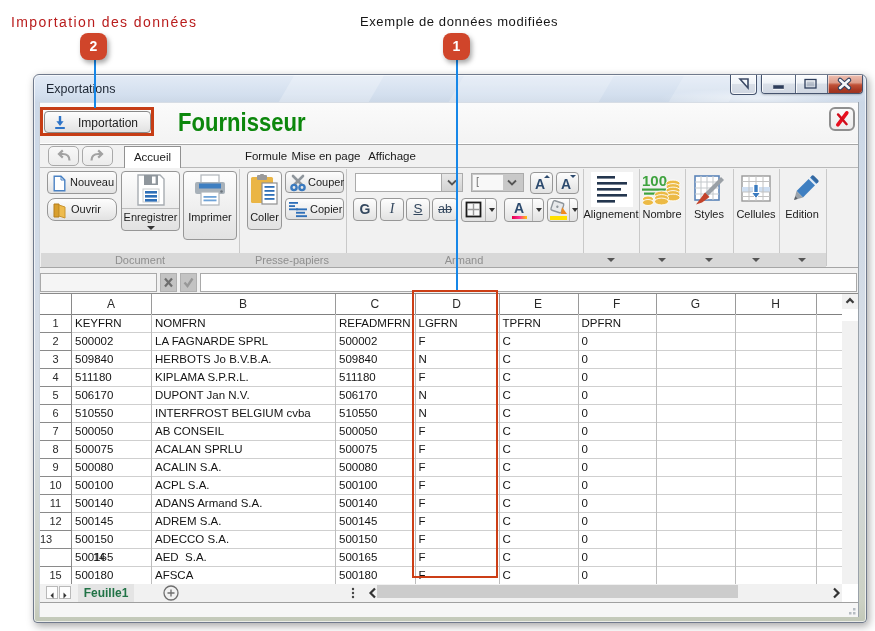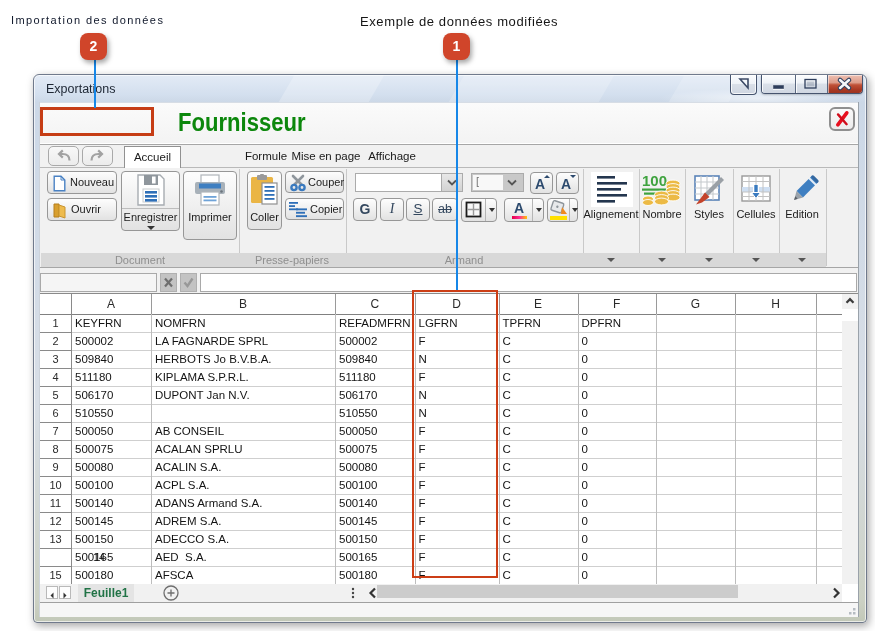--- a/index.html
+++ b/index.html
@@ -40,20 +40,28 @@
         </g>
         <g stroke="#f4f6f9" stroke-width="2.4" stroke-linecap="round">
           <path d="M13 5 L22 13"></path>
           <path d="M22 5 L13 13"></path>
         </g>
       </svg>
 </div>
 <div class="abs" id="content" style="left:5px;top:27px;width:820px;height:515px;background:#ffffff;border:0;box-sizing:border-box;">
 <div class="abs" style="left:0;top:0;width:820px;height:41px;background:linear-gradient(#fbfbfb,#f3f3f3);border:1px solid #d7dde5;border-bottom:none;box-sizing:border-box;"></div>
 <div class="abs" style="left:1px;top:5px;width:108px;height:23px;border:3px solid #c63d15;"></div>
+<div class="btn" style="left:5px;top:9px;width:107px;height:22px;border-color:#8a8a8a;">
+        <svg width="18" height="16" style="position:absolute;left:8px;top:3px;">
+          <path d="M7 1 L7 7.5" fill="none" stroke="#2e74c8" stroke-width="2.4"></path>
+          <path d="M3.4 6.2 L10.6 6.2 L7 11 Z" fill="#2e74c8"></path>
+          <path d="M2.2 13 L11.8 13" stroke="#2e74c8" stroke-width="2"></path>
+        </svg>
+        <div class="abs" style="left:33px;top:4px;font-size:12px;color:#1c1c1c;">Importation</div>
+      </div>
 <div class="abs" style="left:139px;top:5px;font-size:26px;font-weight:bold;color:#0c870c;transform:scaleX(0.85);transform-origin:0 0;">Fournisseur</div>
 <div class="abs" style="left:790px;top:5px;width:26px;height:24px;background:linear-gradient(#fafafa,#ececec);border:2px solid #8f8f8f;border-radius:6px;box-sizing:border-box;">
         <svg width="22" height="20" style="position:absolute;left:0;top:0;">
           <g stroke-linecap="round">
             <path d="M15.8 3.8 L6.8 15.8" stroke="#e8101f" stroke-width="3.6"></path>
             <path d="M7 5.4 L15.6 15.2" stroke="#d00d1c" stroke-width="2.4"></path>
           </g>
         </svg>
       </div>
 <div class="abs" id="ribbon" style="left:0;top:42px;width:820px;height:124px;background:#f1f1f1;border:1px solid #a6a6a6;box-sizing:border-box;">
@@ -87,21 +95,21 @@
 <div class="abs" style="left:665px;top:113px;width:0;height:0;border-left:4px solid transparent;border-right:4px solid transparent;border-top:4px solid #555;"></div>
 <div class="abs" style="left:712px;top:113px;width:0;height:0;border-left:4px solid transparent;border-right:4px solid transparent;border-top:4px solid #555;"></div>
 <div class="abs" style="left:758px;top:113px;width:0;height:0;border-left:4px solid transparent;border-right:4px solid transparent;border-top:4px solid #555;"></div>
 <div class="btn" style="left:7px;top:26px;width:70px;height:23px;">
           <svg width="14" height="17" style="position:absolute;left:5px;top:3px;">
             <path d="M1.2 1.2 L8 1.2 L11.8 5 L11.8 15.8 L1.2 15.8 Z" fill="#ffffff" stroke="#4a82c4" stroke-width="1.4"></path>
             <path d="M8 1.2 L8 5 L11.8 5" fill="none" stroke="#4a82c4" stroke-width="1"></path>
           </svg>
           <div class="abs btxt" style="left:22px;top:4px;">Nouveau</div>
         </div>
-<div class="btn" style="left:7px;top:53px;width:70px;height:23px;">
+<div class="btn" style="left:7px;top:53px;width:70px;height:23px;border-radius:8px;">
           <svg width="16" height="17" style="position:absolute;left:4px;top:3px;">
             <path d="M2 2 L7 2 L7 15 L2 15 Z" fill="#d89f2e" stroke="#b57f1c" stroke-width="1"></path>
             <path d="M7 3 L13 5 L13 16 L7 14 Z" fill="#eebb4d" stroke="#c89430" stroke-width="1"></path>
           </svg>
           <div class="abs btxt" style="left:23px;top:4px;">Ouvrir</div>
         </div>
 <div class="btn" style="left:81px;top:26px;width:59px;height:60px;border-radius:4px;">
           <svg width="30" height="32" style="position:absolute;left:14px;top:2px;">
             <path d="M2 1 L24 1 L28 5 L28 31 L2 31 Z" fill="#ffffff" stroke="#a7acb1" stroke-width="1.4"></path>
             <rect x="8" y="1" width="14" height="10" fill="#8f969c"></rect>
@@ -309,21 +317,21 @@
 <div class="abs" style="left:0;top:56px;width:31px;height:18px;text-align:center;font-size:11px;color:#2a2a2a;line-height:18px;">3</div>
 <div class="abs" style="left:0;top:74px;width:31px;height:18px;text-align:center;font-size:11px;color:#2a2a2a;line-height:18px;">4</div>
 <div class="abs" style="left:0;top:92px;width:31px;height:18px;text-align:center;font-size:11px;color:#2a2a2a;line-height:18px;">5</div>
 <div class="abs" style="left:0;top:110px;width:31px;height:18px;text-align:center;font-size:11px;color:#2a2a2a;line-height:18px;">6</div>
 <div class="abs" style="left:0;top:128px;width:31px;height:18px;text-align:center;font-size:11px;color:#2a2a2a;line-height:18px;">7</div>
 <div class="abs" style="left:0;top:146px;width:31px;height:18px;text-align:center;font-size:11px;color:#2a2a2a;line-height:18px;">8</div>
 <div class="abs" style="left:0;top:164px;width:31px;height:18px;text-align:center;font-size:11px;color:#2a2a2a;line-height:18px;">9</div>
 <div class="abs" style="left:0;top:182px;width:31px;height:18px;text-align:center;font-size:11px;color:#2a2a2a;line-height:18px;">10</div>
 <div class="abs" style="left:0;top:200px;width:31px;height:18px;text-align:center;font-size:11px;color:#2a2a2a;line-height:18px;">11</div>
 <div class="abs" style="left:0;top:218px;width:31px;height:18px;text-align:center;font-size:11px;color:#2a2a2a;line-height:18px;">12</div>
-<div class="abs" style="left:0;top:236px;width:31px;height:18px;text-align:center;font-size:11px;color:#2a2a2a;line-height:18px;">13</div>
+<div class="abs" style="left:0;top:236px;width:31px;height:18px;font-size:11px;color:#2a2a2a;line-height:18px;">13</div>
 <div class="abs" style="left:12px;top:254px;width:31px;height:18px;text-align:left;font-size:11px;color:#2a2a2a;line-height:18px;padding-left:41px;">14</div>
 <div class="abs" style="left:0;top:272px;width:31px;height:18px;text-align:center;font-size:11px;color:#2a2a2a;line-height:18px;">15</div>
 <div class="abs" style="left:0;top:20px;width:802px;height:1px;background:#808080;"></div>
 <div class="abs" style="left:31px;top:38px;width:771px;height:1px;background:#cfcfcf;"></div>
 <div class="abs" style="left:0;top:38px;width:31px;height:1px;background:#8a8a8a;"></div>
 <div class="abs" style="left:31px;top:56px;width:771px;height:1px;background:#cfcfcf;"></div>
 <div class="abs" style="left:0;top:56px;width:31px;height:1px;background:#8a8a8a;"></div>
 <div class="abs" style="left:31px;top:74px;width:771px;height:1px;background:#cfcfcf;"></div>
 <div class="abs" style="left:0;top:74px;width:31px;height:1px;background:#8a8a8a;"></div>
 <div class="abs" style="left:31px;top:92px;width:771px;height:1px;background:#cfcfcf;"></div>
@@ -390,20 +398,21 @@
 <div class="abs" style="left:378.5px;top:74px;height:18px;font-size:11.5px;color:#141414;line-height:19px;white-space:pre;">F</div>
 <div class="abs" style="left:462.5px;top:74px;height:18px;font-size:11.5px;color:#141414;line-height:19px;white-space:pre;">C</div>
 <div class="abs" style="left:541.5px;top:74px;height:18px;font-size:11.5px;color:#141414;line-height:19px;white-space:pre;">0</div>
 <div class="abs" style="left:35px;top:92px;height:18px;font-size:11.5px;color:#141414;line-height:19px;white-space:pre;">506170</div>
 <div class="abs" style="left:115px;top:92px;height:18px;font-size:11.5px;color:#141414;line-height:19px;white-space:pre;">DUPONT Jan N.V.</div>
 <div class="abs" style="left:299px;top:92px;height:18px;font-size:11.5px;color:#141414;line-height:19px;white-space:pre;">506170</div>
 <div class="abs" style="left:378.5px;top:92px;height:18px;font-size:11.5px;color:#141414;line-height:19px;white-space:pre;">N</div>
 <div class="abs" style="left:462.5px;top:92px;height:18px;font-size:11.5px;color:#141414;line-height:19px;white-space:pre;">C</div>
 <div class="abs" style="left:541.5px;top:92px;height:18px;font-size:11.5px;color:#141414;line-height:19px;white-space:pre;">0</div>
 <div class="abs" style="left:35px;top:110px;height:18px;font-size:11.5px;color:#141414;line-height:19px;white-space:pre;">510550</div>
+<div class="abs" style="left:115px;top:110px;height:18px;font-size:11.5px;color:#141414;line-height:19px;white-space:pre;">INTERFROST BELGIUM cvba</div>
 <div class="abs" style="left:299px;top:110px;height:18px;font-size:11.5px;color:#141414;line-height:19px;white-space:pre;">510550</div>
 <div class="abs" style="left:378.5px;top:110px;height:18px;font-size:11.5px;color:#141414;line-height:19px;white-space:pre;">N</div>
 <div class="abs" style="left:462.5px;top:110px;height:18px;font-size:11.5px;color:#141414;line-height:19px;white-space:pre;">C</div>
 <div class="abs" style="left:541.5px;top:110px;height:18px;font-size:11.5px;color:#141414;line-height:19px;white-space:pre;">0</div>
 <div class="abs" style="left:35px;top:128px;height:18px;font-size:11.5px;color:#141414;line-height:19px;white-space:pre;">500050</div>
 <div class="abs" style="left:115px;top:128px;height:18px;font-size:11.5px;color:#141414;line-height:19px;white-space:pre;">AB CONSEIL</div>
 <div class="abs" style="left:299px;top:128px;height:18px;font-size:11.5px;color:#141414;line-height:19px;white-space:pre;">500050</div>
 <div class="abs" style="left:378.5px;top:128px;height:18px;font-size:11.5px;color:#141414;line-height:19px;white-space:pre;">F</div>
 <div class="abs" style="left:462.5px;top:128px;height:18px;font-size:11.5px;color:#141414;line-height:19px;white-space:pre;">C</div>
 <div class="abs" style="left:541.5px;top:128px;height:18px;font-size:11.5px;color:#141414;line-height:19px;white-space:pre;">0</div>
@@ -495,18 +504,18 @@
 <div class="abs" style="left:819px;top:0;width:1px;height:515px;background:#9aa2aa;"></div>
 <svg class="abs" width="12" height="12" style="left:806px;top:502px;">
         <g fill="#b6bcc2">
           <rect x="8" y="8" width="2.5" height="2.5"></rect>
           <rect x="4" y="8" width="2.5" height="2.5"></rect>
           <rect x="8" y="4" width="2.5" height="2.5"></rect>
         </g>
       </svg>
 </div>
 </div>
-<div class="abs" style="left:11px;top:14px;font-size:11px;letter-spacing:1.4px;color:#0f172a;">Importation des données</div>
+<div class="abs" style="left:11px;top:14px;font-size:14px;letter-spacing:1.4px;color:#b91c1c;">Importation des données</div>
 <div class="abs" style="left:360px;top:14px;font-size:13px;letter-spacing:0.6px;color:#161616;">Exemple de données modifiées</div>
 <div class="abs" style="left:94px;top:60px;width:2px;height:48px;background:#1787e8;"></div>
 <div class="abs" style="left:456px;top:60px;width:2px;height:231px;background:#1787e8;"></div>
 <div class="abs" style="left:80px;top:33px;width:27px;height:27px;background:#d0452a;border-radius:8px;box-shadow:2px 3px 5px rgba(0,0,0,0.35);color:#fff;font-size:14px;font-weight:bold;text-align:center;line-height:27px;">2</div>
 <div class="abs" style="left:443px;top:33px;width:27px;height:27px;background:#d0452a;border-radius:8px;box-shadow:2px 3px 5px rgba(0,0,0,0.35);color:#fff;font-size:14px;font-weight:bold;text-align:center;line-height:27px;">1</div>
 <div class="abs" style="left:412px;top:290px;width:82px;height:284px;border:2px solid #cc3e16;"></div>
 </body></html>

